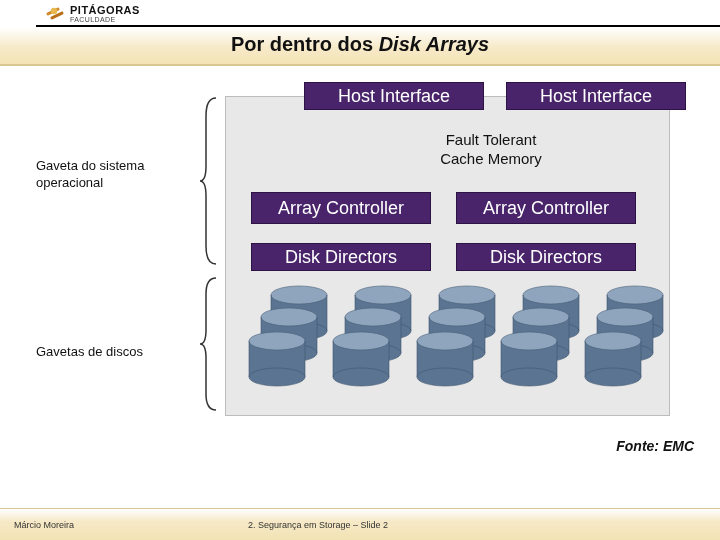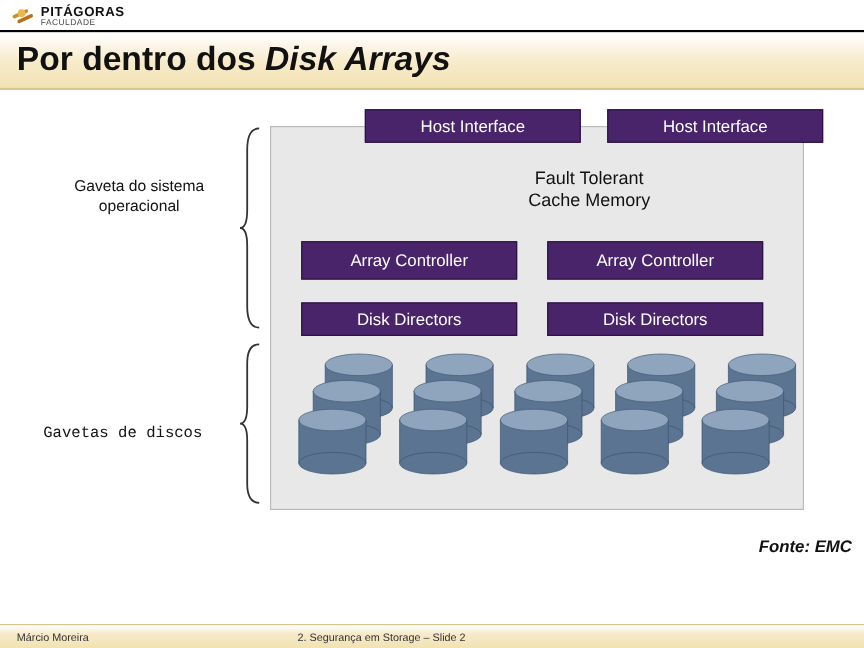--- a/index.html
+++ b/index.html
@@ -1,61 +1,61 @@
 <!DOCTYPE html>
 <html><head>
 <meta charset="utf-8">
 <style>
   * { box-sizing: border-box; margin: 0; padding: 0; }
   html, body { width: 720px; height: 540px; font-family: Arial, Helvetica, sans-serif; background: #fff; color: #111; }
   .page { width: 720px; height: 540px; position: relative; }
-  .header { display: flex; align-items: flex-start; padding: 3px 8px 0; border-bottom: 2px solid #000; }
+  .header { display: flex; align-items: flex-start; padding: 3px 8px 0; border-bottom: 2px solid #000; margin-left: 36px; }
   .logo { display: flex; align-items: center; gap: 4px; }
   .logo-mark svg { display: block; }
   .logo-text { font-weight: 700; font-size: 11px; letter-spacing: .5px; line-height: 1.05; }
   .logo-sub { font-size: 7px; letter-spacing: .4px; color: #444; }
   .title-bar { background: linear-gradient(#ffffff, #f7eac9 55%, #f3e3b4); padding: 6px 14px 8px; border-bottom: 2px solid #d7c78e; }
-  .title { font-size: 28px; font-weight: 700; color: #111; }
+  .title { font-size: 20px; font-weight: 700; color: #111; text-align: center; }
   .title .italic { font-style: italic; }
   .content { position: relative; height: 400px; }
 
   
   .chassis { position: absolute; left: 225px; top: 30px; width: 445px; height: 320px; background: #e8e8e8; border: 1px solid #bcbcbc; }
 
   .host-box, .ctrl-box, .dir-box {
     position: absolute; display: flex; align-items: center; justify-content: center;
-    color: #fff; font-size: 14px; font-weight: 400; text-align: center;
+    color: #fff; font-size: 18px; font-weight: 400; text-align: center;
     background: #49246a; border: 1px solid #2d1344; width: 180px; height: 28px;
   }
   .host1 { left: 78px; top: -15px; }
   .host2 { left: 280px; top: -15px; }
 
   .fault { position: absolute; left: 60px; top: 34px; width: 410px; text-align: center; font-size: 15px; line-height: 1.25; }
   .ctrl1 { left: 25px; top: 95px; width: 180px; height: 32px; }
   .ctrl2 { left: 230px; top: 95px; width: 180px; height: 32px; }
   .dir1  { left: 25px; top: 146px; width: 180px; height: 28px; }
   .dir2  { left: 230px; top: 146px; width: 180px; height: 28px; }
 
   .bracket { position: absolute; width: 20px; }
   .bracket svg { display: block; }
   .brk-os { left: 198px; top: 30px; height: 170px; }
   .brk-disk { left: 198px; top: 210px; height: 136px; }
 
-  .label-os { position: absolute; left: 36px; top: 72px; width: 160px; font-size: 13px; text-align: center; line-height: 1.3; }
-  .label-disk { position: absolute; left: 36px; top: 278px; font-size: 13px; font-family: Liberation Mono, monospace; }
+  .label-os { position: absolute; left: 36px; top: 92px; width: 160px; font-size: 13px; text-align: left; line-height: 1.3; }
+  .label-disk { position: absolute; left: 36px; top: 278px; font-size: 13px; }
 
   .disks { position: absolute; left: 14px; top: 188px; width: 418px; height: 120px; }
   .diskrow { position: absolute; display: flex; gap: 22px; }
   .diskrow.r3 { left: 28px; top: 0; }
   .diskrow.r2 { left: 18px; top: 22px; }
   .diskrow.r1 { left: 6px;  top: 46px; }
 
-  .source { position: absolute; right: 10px; bottom: 12px; font-style: italic; font-weight: 700; font-size: 14px; }
-
-  .footer { position: absolute; bottom: 0; left: 0; right: 0; height: 20px; background: linear-gradient(#fff 0, #f6e9c7 40%, #f2e3b3); border-top: 1px solid #d7c78e; display: flex; align-items: center; justify-content: space-between; padding: 0 14px; font-size: 9px; color: #333; }
+  .source { position: absolute; right: 26px; bottom: 12px; font-style: italic; font-weight: 700; font-size: 14px; }
+
+  .footer { position: absolute; bottom: 0; left: 0; right: 0; height: 32px; background: linear-gradient(#fff 0, #f6e9c7 40%, #f2e3b3); border-top: 1px solid #d7c78e; display: flex; align-items: center; justify-content: space-between; padding: 0 14px; font-size: 9px; color: #333; }
   .footer .mid { position: absolute; left: 50%; transform: translateX(-80%); }
 
   .cyl { width: 62px; height: 56px; }
   .cyl svg { width: 62px; height: 56px; display: block; }
 </style>
 </head>
 <body>
 <div class="page">
 
 <div class="header">

